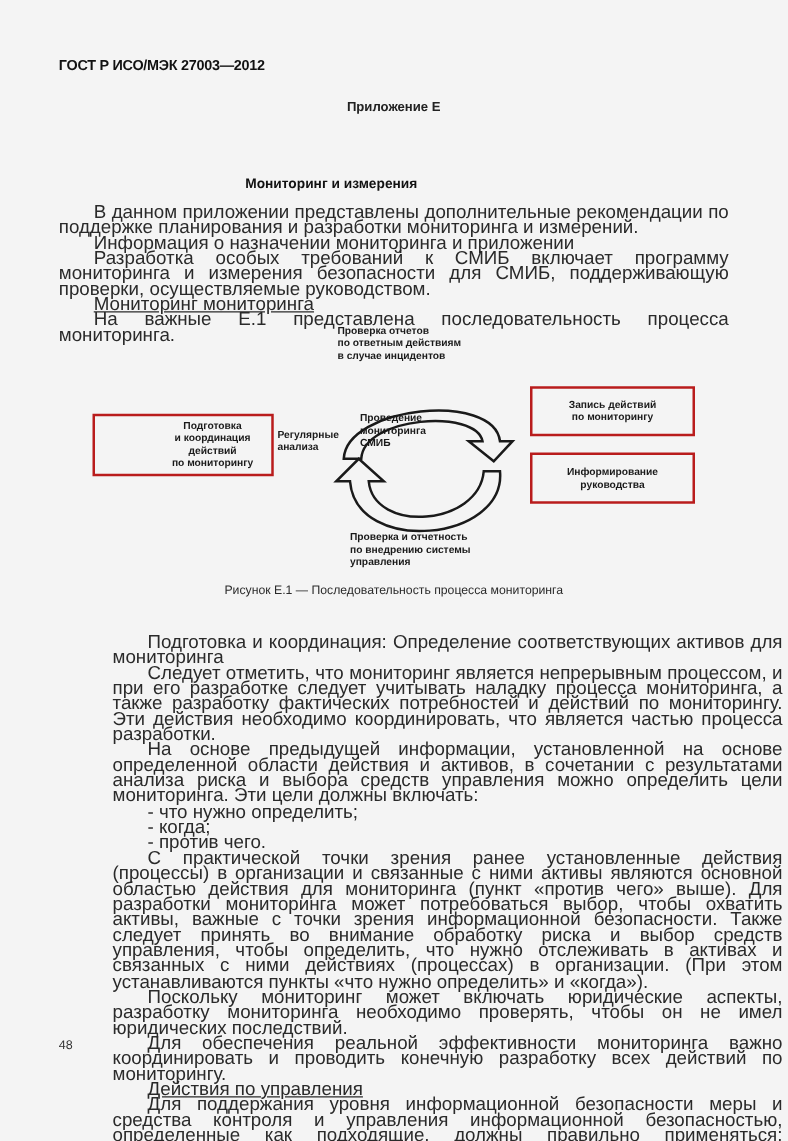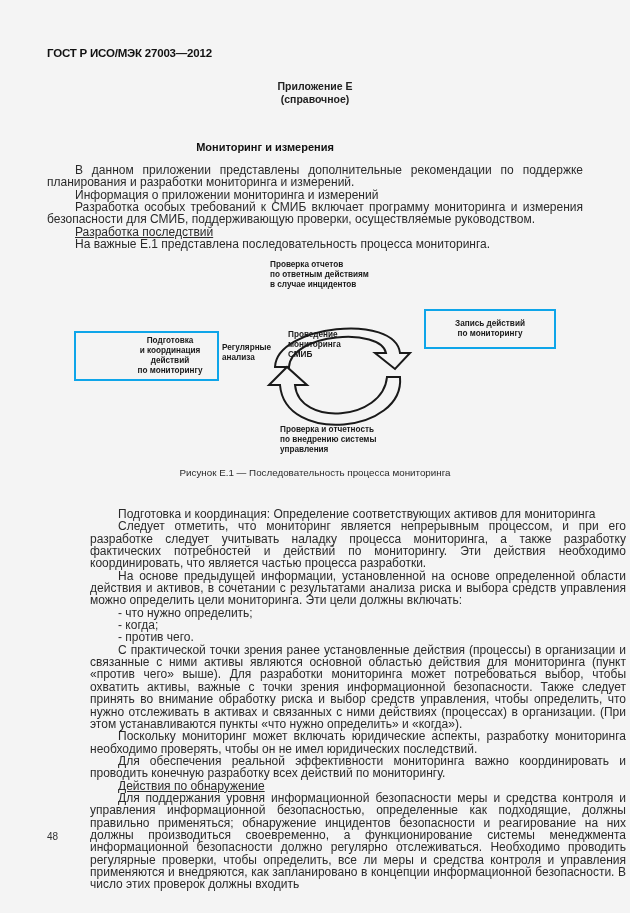--- a/index.html
+++ b/index.html
@@ -21,62 +21,61 @@
     left: 0; width: 630px; top: 80px;
     text-align: center; font-size: 10.5px; font-weight: bold; line-height: 13px;
     color: #222;
   }
   .title {
     left: 0; width: 530px; top: 141px;
     text-align: center; font-size: 11px; font-weight: bold; color: #111;
   }
   .body-block {
     left: 47px; width: 536px;
-    font-size: 12px; line-height: 12.35px; color: #2a2a2a;
+    font-size: 15px; line-height: 12.35px; color: #2a2a2a;
   }
   .body-block p { margin: 0; text-align: justify; text-align-last: left; }
   .ind { text-indent: 28px; }
   .list { padding-left: 28px; }
   .u { text-decoration: underline; }
   .caption {
     left: 0; width: 630px; top: 467px; text-align: center;
     font-size: 9.8px; color: #2a2a2a;
   }
   .pagenum { left: 47px; top: 831px; font-size: 10px; color: #333; }
 
   
   .dbox {
-    border: 2px solid #0ea5e9;
+    border: 2px solid #b91c1c;
     display: flex; align-items: center; justify-content: center;
     text-align: center; box-sizing: border-box;
     font-size: 8.2px; font-weight: bold; line-height: 10px; color: #1a1a1a;
     white-space: pre-line;
   }
   .dlabel {
     text-align: left; font-size: 8.2px; font-weight: bold; line-height: 10px;
     color: #1a1a1a; white-space: pre-line;
   }
 </style>
 </head>
 <body>
 
 <div class="abs header">ГОСТ Р ИСО/МЭК 27003—2012</div>
 
 <div class="abs annex">
   <div>Приложение Е</div>
-  <div>(справочное)</div>
 </div>
 
 <div class="abs title">Мониторинг и измерения</div>
 
 <div class="abs body-block" style="top:164px;">
   <p class="ind">В данном приложении представлены дополнительные рекомендации по поддержке планирования и разработки мониторинга и измерений.</p>
-  <p class="ind">Информация о приложении мониторинга и измерений</p>
+  <p class="ind">Информация о назначении мониторинга и приложении</p>
   <p class="ind">Разработка особых требований к СМИБ включает программу мониторинга и измерения безопасности для СМИБ, поддерживающую проверки, осуществляемые руководством.</p>
-  <p class="ind"><span class="u">Разработка последствий</span></p>
+  <p class="ind"><span class="u">Мониторинг мониторинга</span></p>
   <p class="ind">На важные Е.1 представлена последовательность процесса мониторинга.</p>
 </div>
 
 <div class="abs" style="left:0;top:255px;width:630px;height:210px;">
   <div class="abs dlabel" style="left:270px;top:5px;width:160px;">Проверка отчетов
 по ответным действиям
 в случае инцидентов</div>
 
   <div class="abs dbox" style="left:74px;top:76px;width:145px;height:50px;padding-left:47px;">Подготовка
 и координация действий
@@ -91,35 +90,37 @@
 
     <path d="M 145 72 C 150 128, 30 140, 25 80 L 14 80 L 32 62 L 52 80 L 40 80 C 44 122, 128 116, 132 72 Z" fill="none" stroke="#1a1a1a" stroke-width="2" stroke-linejoin="miter"></path>
   </svg>
 
   <div class="abs dlabel" style="left:288px;top:75px;width:80px;">Проведение
 мониторинга
 СМИБ</div>
 
   <div class="abs dbox" style="left:424px;top:54px;width:132px;height:40px;">Запись действий
 по мониторингу</div>
+  <div class="abs dbox" style="left:424px;top:107px;width:132px;height:41px;">Информирование
+руководства</div>
 
   <div class="abs dlabel" style="left:280px;top:170px;width:150px;">Проверка и отчетность
 по внедрению системы
 управления</div>
 </div>
 
 <div class="abs caption">Рисунок Е.1 — Последовательность процесса мониторинга</div>
 
 <div class="abs body-block" style="top:508px;margin-left:43px;">
   <p class="ind">Подготовка и координация: Определение соответствующих активов для мониторинга</p>
   <p class="ind">Следует отметить, что мониторинг является непрерывным процессом, и при его разработке следует учитывать наладку процесса мониторинга, а также разработку фактических потребностей и действий по мониторингу. Эти действия необходимо координировать, что является частью процесса разработки.</p>
   <p class="ind">На основе предыдущей информации, установленной на основе определенной области действия и активов, в сочетании с результатами анализа риска и выбора средств управления можно определить цели мониторинга. Эти цели должны включать:</p>
   <p class="list">- что нужно определить;</p>
   <p class="list">- когда;</p>
   <p class="list">- против чего.</p>
   <p class="ind">С практической точки зрения ранее установленные действия (процессы) в организации и связанные с ними активы являются основной областью действия для мониторинга (пункт «против чего» выше). Для разработки мониторинга может потребоваться выбор, чтобы охватить активы, важные с точки зрения информационной безопасности. Также следует принять во внимание обработку риска и выбор средств управления, чтобы определить, что нужно отслеживать в активах и связанных с ними действиях (процессах) в организации. (При этом устанавливаются пункты «что нужно определить» и «когда»).</p>
   <p class="ind">Поскольку мониторинг может включать юридические аспекты, разработку мониторинга необходимо проверять, чтобы он не имел юридических последствий.</p>
   <p class="ind">Для обеспечения реальной эффективности мониторинга важно координировать и проводить конечную разработку всех действий по мониторингу.</p>
-  <p class="ind"><span class="u">Действия по обнаружение</span></p>
+  <p class="ind"><span class="u">Действия по управления</span></p>
   <p class="ind">Для поддержания уровня информационной безопасности меры и средства контроля и управления информационной безопасностью, определенные как подходящие, должны правильно применяться; обнаружение инцидентов безопасности и реагирование на них должны производиться своевременно, а функционирование системы менеджмента информационной безопасности должно регулярно отслеживаться. Необходимо проводить регулярные проверки, чтобы определить, все ли меры и средства контроля и управления применяются и внедряются, как запланировано в концепции информационной безопасности. В число этих проверок должны входить</p>
 </div>
 
 <div class="abs pagenum">48</div>
 
 </body></html>

